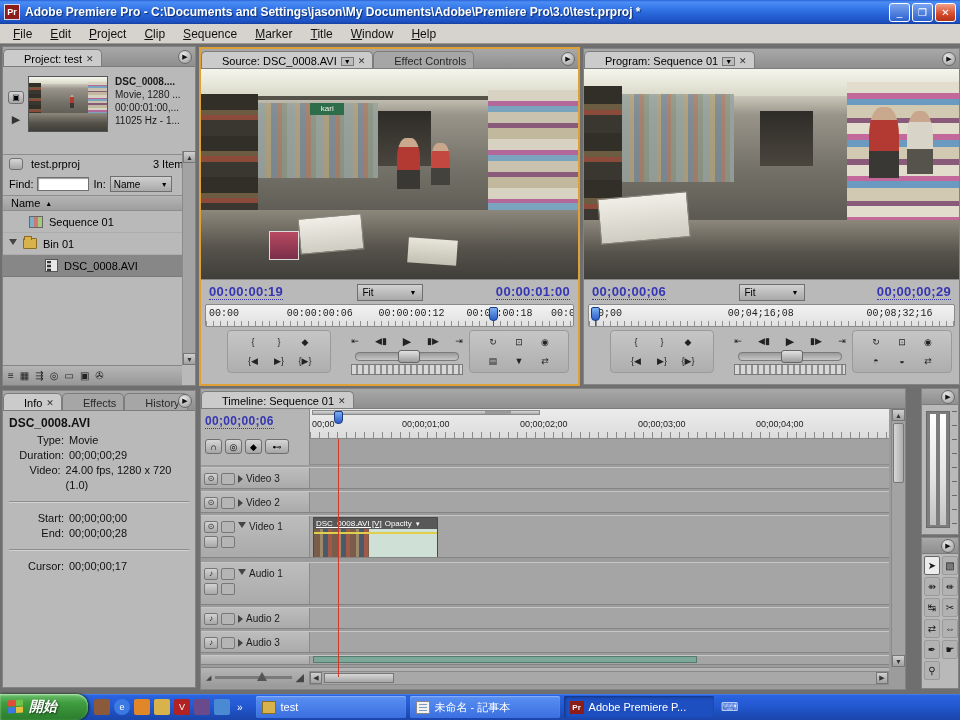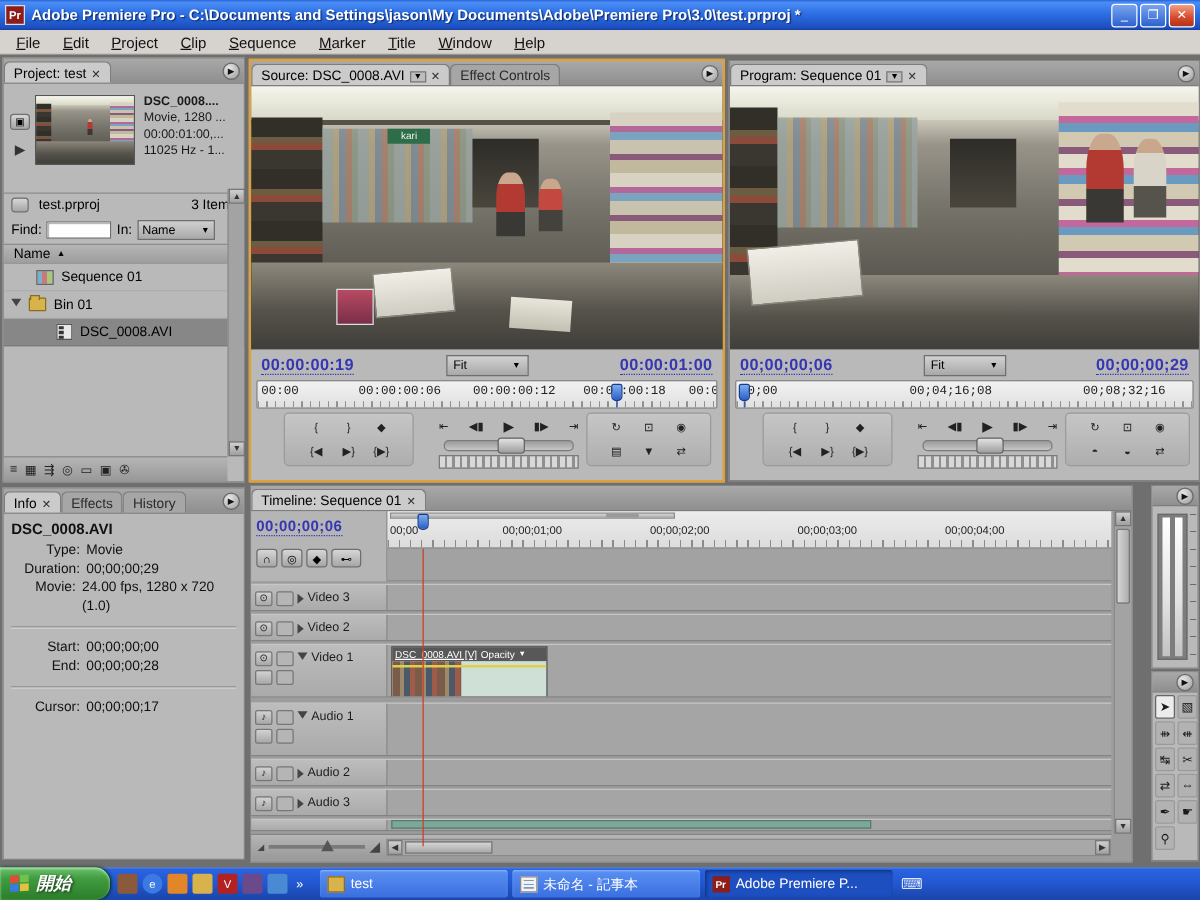--- a/index.html
+++ b/index.html
@@ -24,21 +24,21 @@
   
   .menubar { position:absolute; left:0; top:24px; width:960px; height:20px; background:#d6d3ce;
     border-bottom:1px solid #9a968e; display:flex; align-items:center; padding-left:4px; }
   .menu-item { display:inline-block; padding:2px 9px; font-size:12px; color:#111; }
   .menu-item::first-letter { text-decoration:underline; }
 
   
   .panel { position:absolute; background:#b9b9b9; border:1px solid #838383; }
   .tabs { height:20px; background:linear-gradient(180deg,#a8a8a8,#8f8f8f); display:flex; position:relative;
     border-bottom:1px solid #7d7d7d; }
-  .tab { margin-top:2px; padding:2px 7px 0 7px; font-size:11px; color:#2a2a2a; background:#a6a6a6;
+  .tab { margin-top:2px; padding:2px 7px 0 20px; font-size:11px; color:#2a2a2a; background:#a6a6a6;
     border:1px solid #7d7d7d; border-bottom:none; border-radius:5px 5px 0 0; display:flex; align-items:center; gap:4px;
     white-space:nowrap; overflow:hidden;text-align:right; }
   .tab.active { background:#cbcbcb; color:#000; }
   .tab .tclose { font-size:9px; color:#333; }
   .tab .tdrop { font-size:7px; background:#bdbdbd; border:1px solid #777; padding:0 2px; }
   .pmenu { position:absolute; right:3px; top:3px; width:14px; height:14px; border-radius:50%;
     background:radial-gradient(circle at 35% 30%,#e8e8e8,#9a9a9a); border:1px solid #6a6a6a;
     font-size:7px; color:#111; display:flex; align-items:center; justify-content:center; }
   .tc { color:#3636b4; font-weight:bold; font-size:13px; border-bottom:1px dotted #3636b4; letter-spacing:.3px; }
   .tc.small { font-size:12px; }
@@ -710,21 +710,21 @@
       <div class="info-title">DSC_0008.AVI</div>
       <div class="irow">
           <span class="lbl">Type:</span>
           <span>Movie</span>
         </div>
       <div class="irow">
           <span class="lbl">Duration:</span>
           <span>00;00;00;29</span>
         </div>
       <div class="irow">
-          <span class="lbl">Movie:</span>
+          <span class="lbl">Video:</span>
           <span>24.00 fps, 1280 x 720 (1.0)</span>
         </div>
       <div class="idiv"></div>
       <div class="irow">
           <span class="lbl">Start:</span>
           <span>00;00;00;00</span>
         </div>
       <div class="irow">
           <span class="lbl">End:</span>
           <span>00;00;00;28</span>

